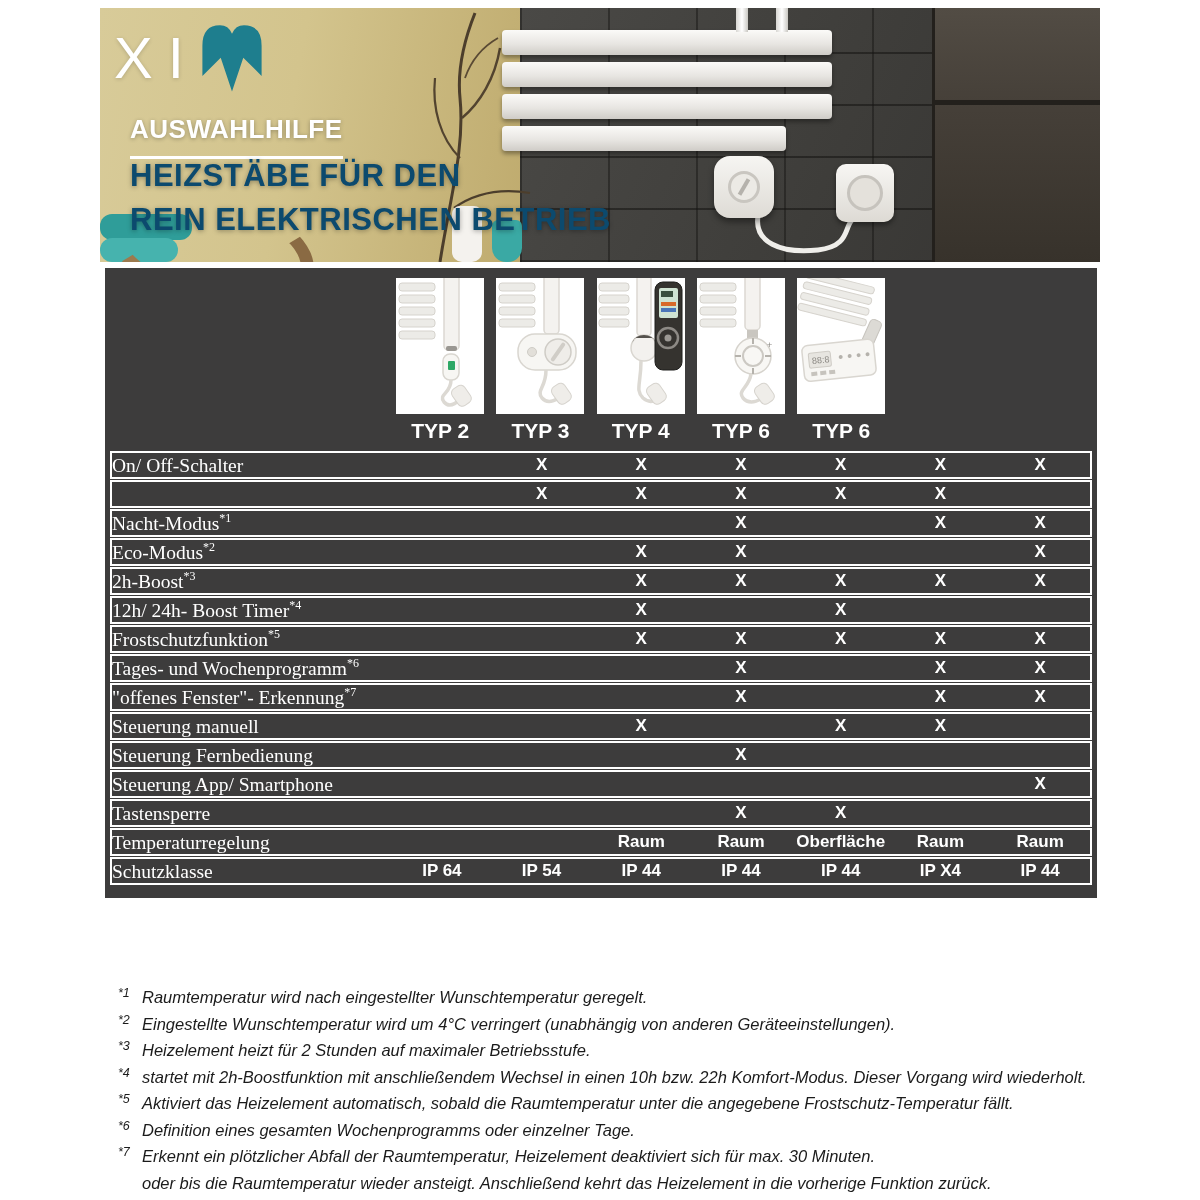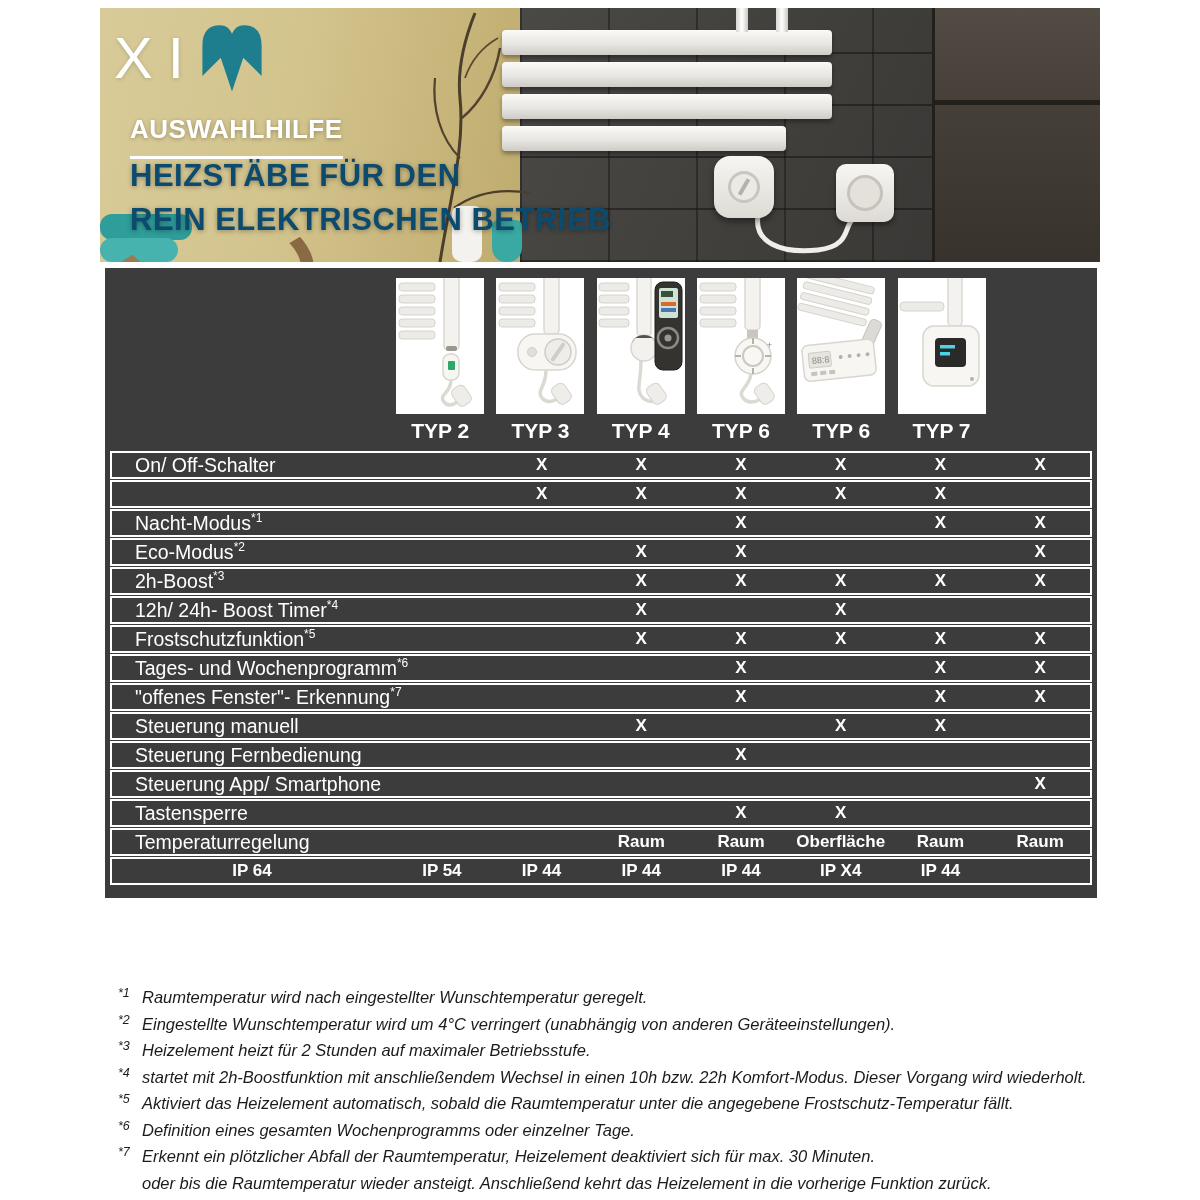--- a/index.html
+++ b/index.html
@@ -53,21 +53,21 @@
   .h-title.l2 { top:194px; }
 
   
   .panel { position:absolute; left:105px; top:268px; width:992px; background:#3d3c3c; padding:10px 5px 12px 5px; }
   .thead { display:grid; grid-template-columns:280px repeat(7,1fr); align-items:end; }
   .tcol { text-align:center; }
   .pbox { width:88px; height:136px; background:#fff; margin:0 auto; overflow:hidden; }
   .tname { color:#fff; font-size:21px; font-weight:700; margin:5px 0 8px 0; }
   .trow { display:grid; grid-template-columns:280px repeat(7,1fr); align-items:center; height:28px;
     border:2px solid #fff; margin-bottom:1px; background:#3d3c3c; }
-  .tlabel { color:#fff; font-size:19.5px; padding-left:23px; white-space:nowrap; }
+  .tlabel { color:#fff; font-size:19.5px; padding-left:0; white-space:nowrap;font-family:Liberation Serif, serif; }
   .tlabel sup { font-size:12px; }
   .tcell { color:#fff; font-size:17px; font-weight:700; text-align:center; }
   .note { border:2px solid #fff; background:#faf2c6; margin:6px 2px 0 2px; height:50px;
     display:flex; align-items:center; justify-content:center; }
   .note-text { color:#3c3c3c; font-size:19px; font-weight:700; }
 
   
   .footnotes { position:absolute; left:118px; top:988px; width:990px; }
   .fn { display:flex; margin-bottom:8.5px; font-style:italic; color:#1b1b1b; font-size:16.5px; line-height:18px; }
   .fnm { min-width:24px; font-size:12.5px; position:relative; top:-4px; font-style:italic; }
@@ -252,34 +252,20 @@
                 <circle cx="71" cy="79" r="2" fill="#b5b2ac"></circle>
               <rect x="13" y="91" width="6" height="4" fill="#c6c3bd"></rect>
                 <rect x="22" y="91" width="6" height="4" fill="#c6c3bd"></rect>
                 <rect x="31" y="91" width="6" height="4" fill="#c6c3bd"></rect>
             </g>
           </svg>
         </div>
         <div class="tname">TYP 6</div>
       </div>
 
-      <div class="tcol">
-        <div class="pbox">
-          <svg width="88" height="136" viewBox="0 0 88 136">
-            <rect class="slat7" x="2" y="24" width="44" height="9" rx="4"></rect>
-            <rect class="tube" x="50" y="-4" width="14" height="52" rx="4"></rect>
-            <rect class="unit" x="25" y="48" width="56" height="60" rx="11"></rect>
-            <rect x="37" y="60" width="31" height="29" rx="4" fill="#2a2a28"></rect>
-            <rect x="42" y="67" width="15" height="3.5" fill="#4fd2e8"></rect>
-            <rect x="42" y="74" width="10" height="3.5" fill="#4fd2e8"></rect>
-            <circle cx="74" cy="101" r="2" fill="#b5b2ac"></circle>
-          </svg>
-        </div>
-        <div class="tname">TYP 7</div>
-      </div>
     </div>
 
     <div class="trow">
       <div class="tlabel"><span>On/ Off-Schalter</span><sup></sup></div>
       <div class="tcell"></div>
       <div class="tcell">X</div>
       <div class="tcell">X</div>
       <div class="tcell">X</div>
       <div class="tcell">X</div>
       <div class="tcell">X</div>
@@ -422,20 +408,21 @@
       <div class="tcell"></div>
       <div class="tcell"></div>
       <div class="tcell">Raum</div>
       <div class="tcell">Raum</div>
       <div class="tcell">Oberfläche</div>
       <div class="tcell">Raum</div>
       <div class="tcell">Raum</div>
     </div>
 
     <div class="trow">
+      <div class="tlabel"><span>Schutzklasse</span><sup></sup></div>
       <div class="tcell">IP 64</div>
       <div class="tcell">IP 54</div>
       <div class="tcell">IP 44</div>
       <div class="tcell">IP 44</div>
       <div class="tcell">IP 44</div>
       <div class="tcell">IP X4</div>
       <div class="tcell">IP 44</div>
     </div>
 
   </div>

